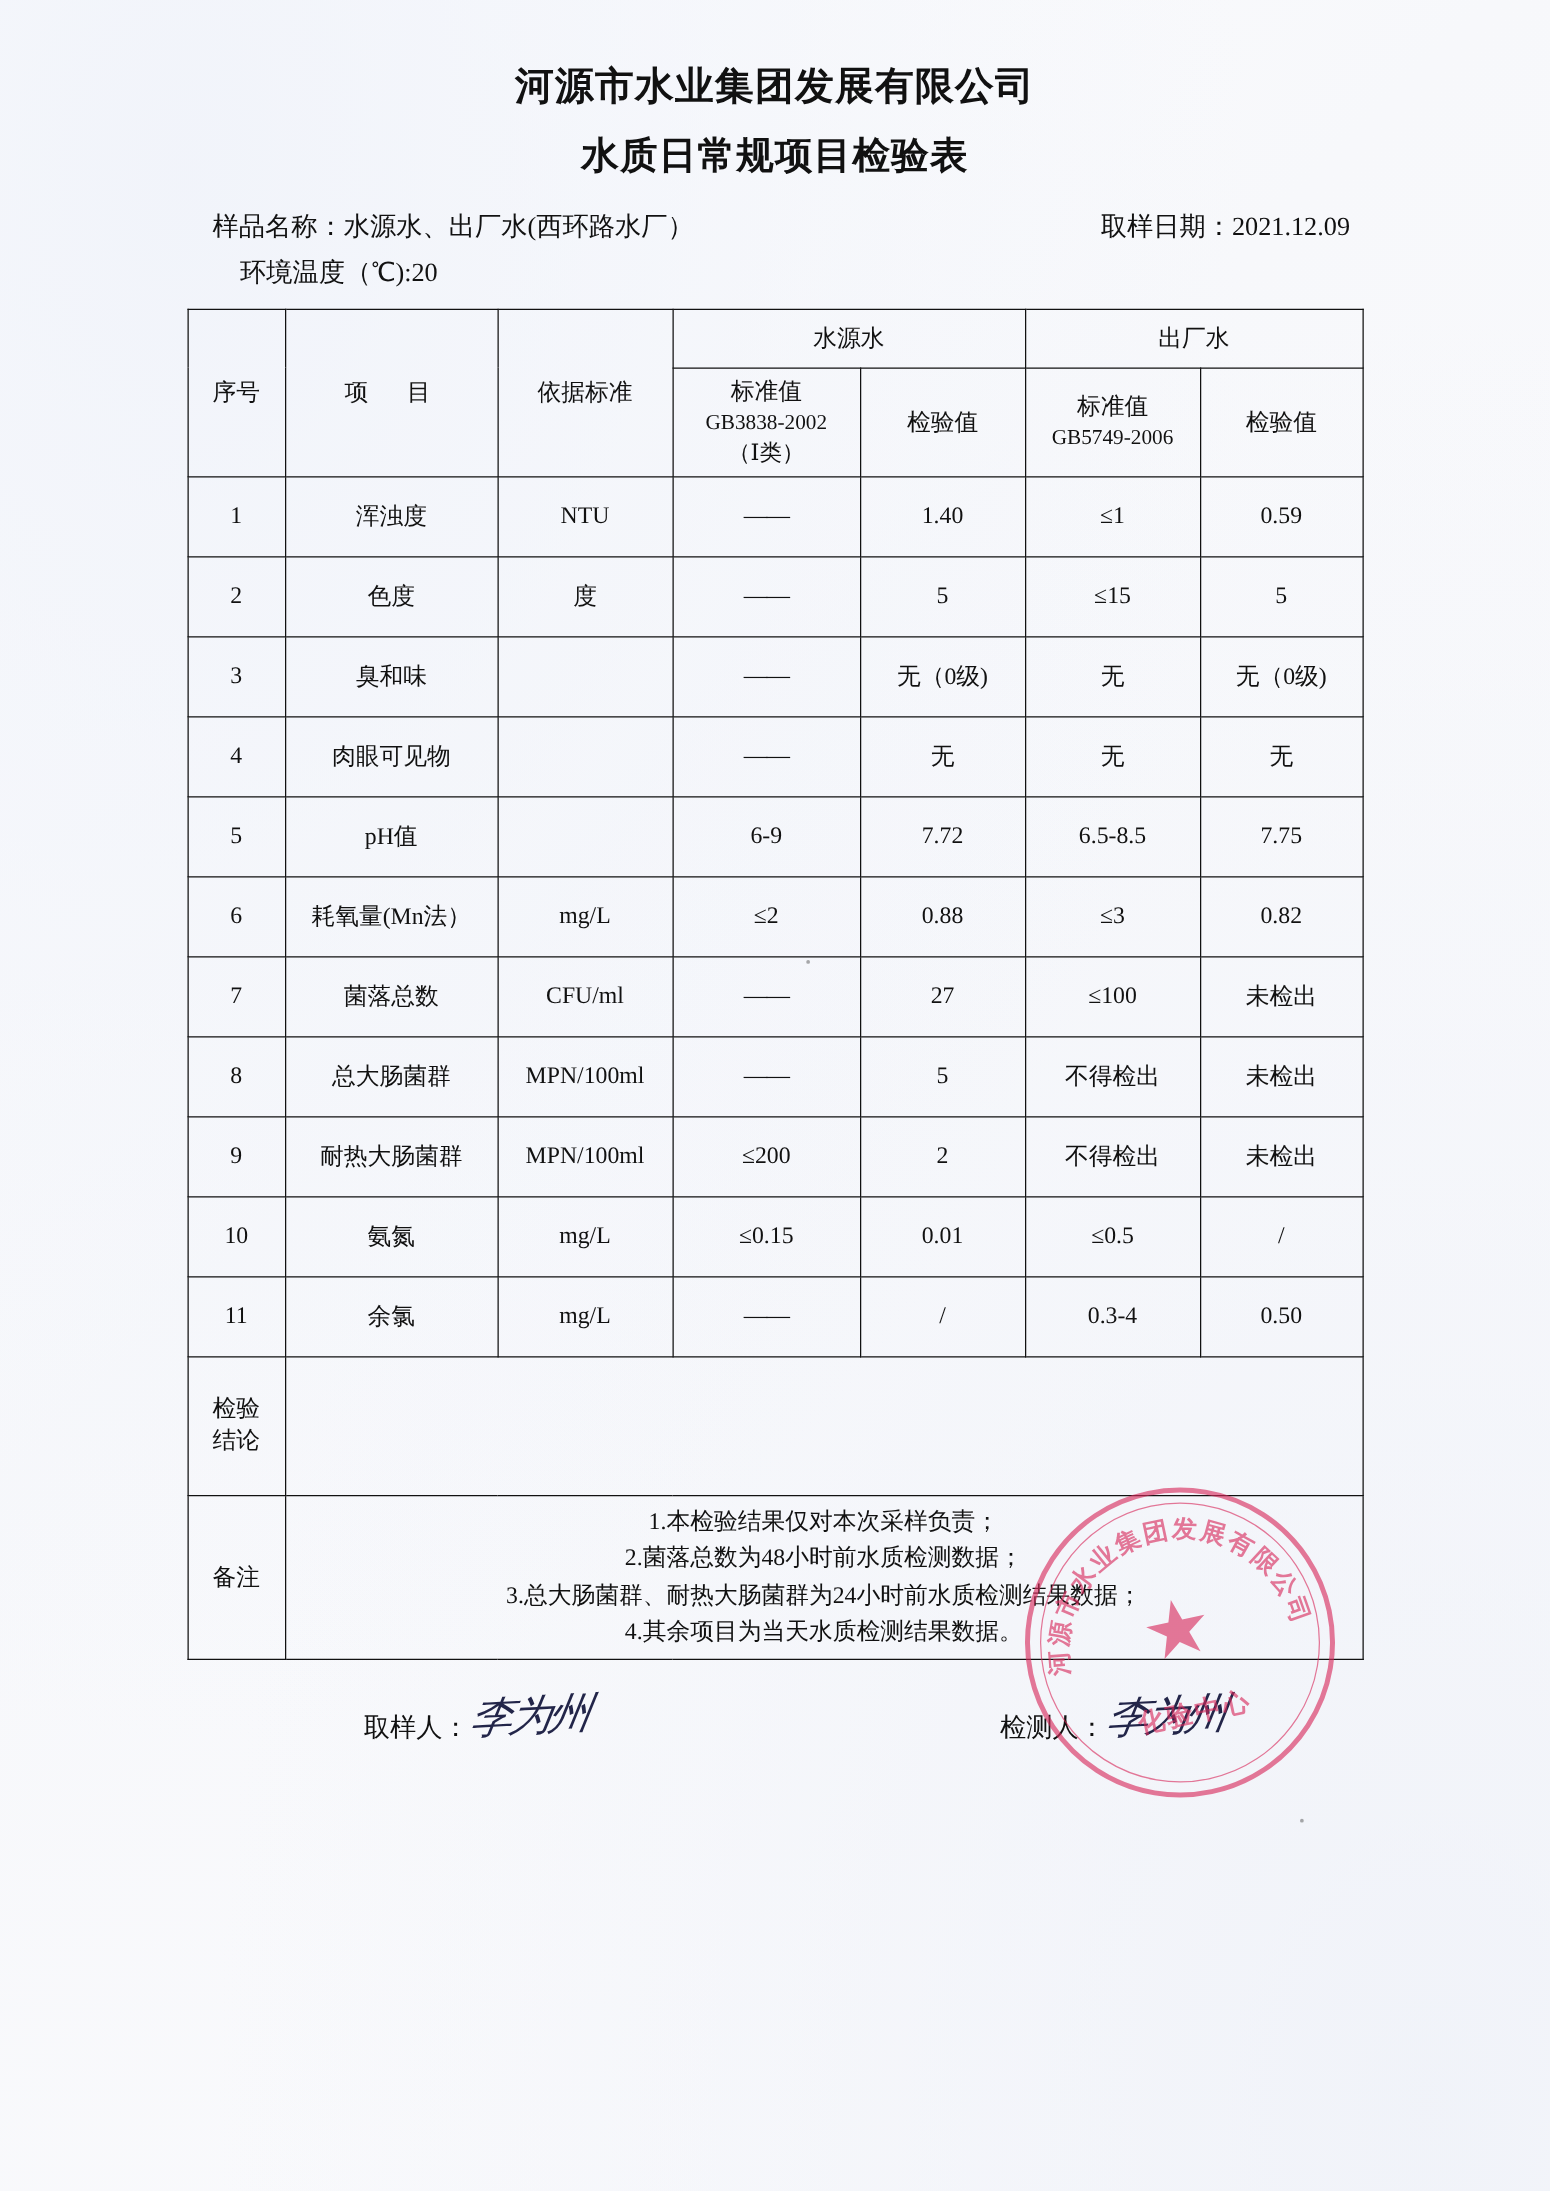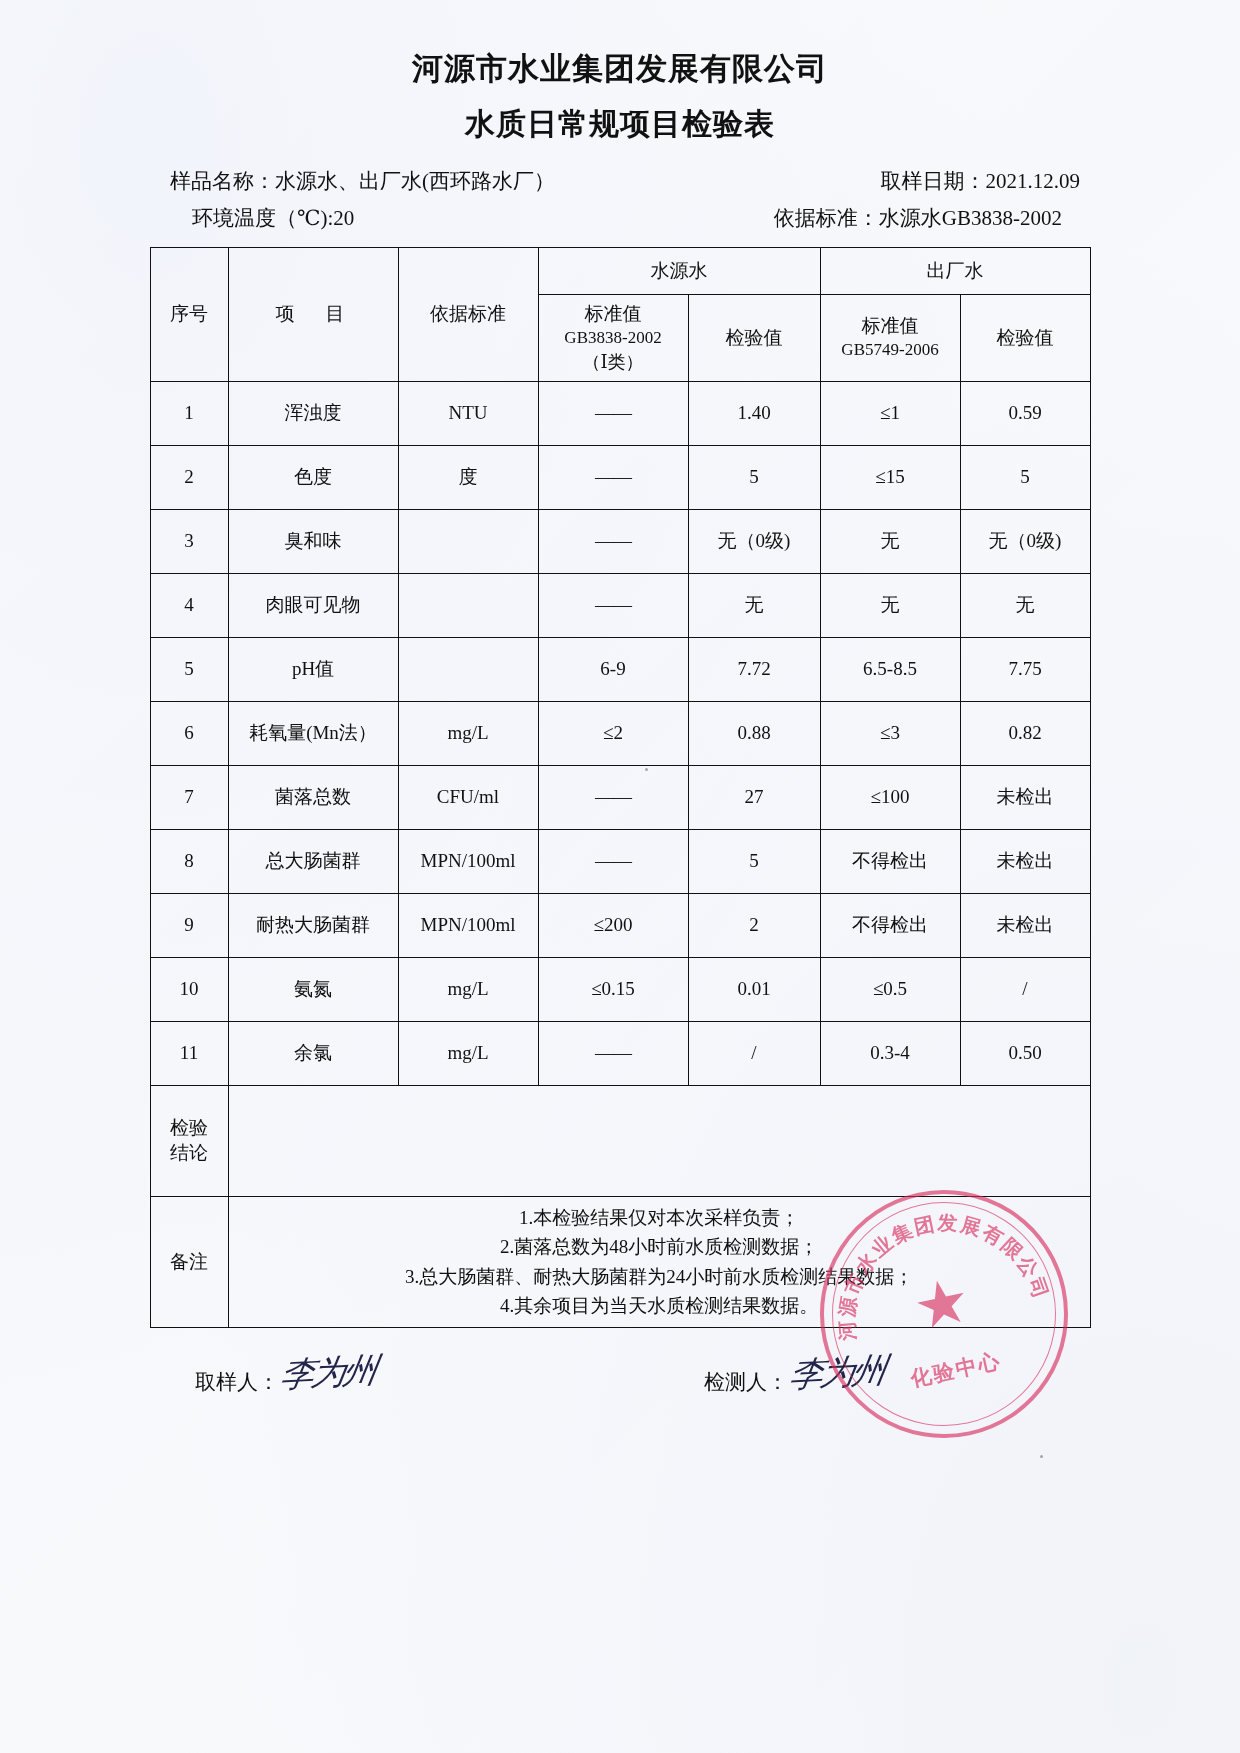--- a/index.html
+++ b/index.html
@@ -58,21 +58,21 @@
     margin: 18px auto 0 auto;
     width: 920px;
     font-size: 21px;
     line-height: 1.75;
   }
   .meta-row {
     display: flex;
     justify-content: space-between;
     align-items: baseline;
   }
-  .meta-left { white-space: nowrap; }
+  .meta-left { white-space: nowrap; font-family: Liberation Serif, serif; }
   .meta-right { white-space: nowrap; }
   .meta-row.first .meta-left { padding-left: 10px; }
   .meta-row.second .meta-left { padding-left: 32px; }
   .meta-row.third .meta-left { padding-left: 32px; }
   .meta-row.second .meta-right { padding-right: 18px; }
   .meta-row.third .meta-right { padding-right: 18px; }
 
   
   table.main {
     border-collapse: collapse;
@@ -129,20 +129,21 @@
     line-height: 1.55;
   }
 
   
   .footer {
     width: 910px;
     margin: 22px auto 0 auto;
     display: flex;
     font-size: 21px;
     position: relative;
+    justify-content: center;
   }
   .sig-block {
     display: flex;
     align-items: flex-end;
     position: relative;
   }
   .sig-block.left { margin-left: 30px; }
   .sig-block.right { margin-left: 330px; }
   .sig-label { white-space: nowrap; }
   .sig-hand {
@@ -232,23 +233,20 @@
       <div class="meta-row first">
         <div class="meta-left">
           <span>样品名称：</span><span>水源水、出厂水(西环路水厂）</span>
         </div>
         <div class="meta-right">
           <span>取样日期：</span><span>2021.12.09</span>
         </div>
       </div>
       <div class="meta-row second">
         <div class="meta-left">环境温度（℃):20</div>
-        <div class="meta-right">
-          <span>依据标准：</span><span>水源水GB3838-2002</span>
-        </div>
       </div>
     </div>
 
     <table class="main">
       <colgroup>
         <col class="col-no">
           <col class="col-item">
           <col class="col-unit">
         <col class="col-std1">
           <col class="col-val1">

